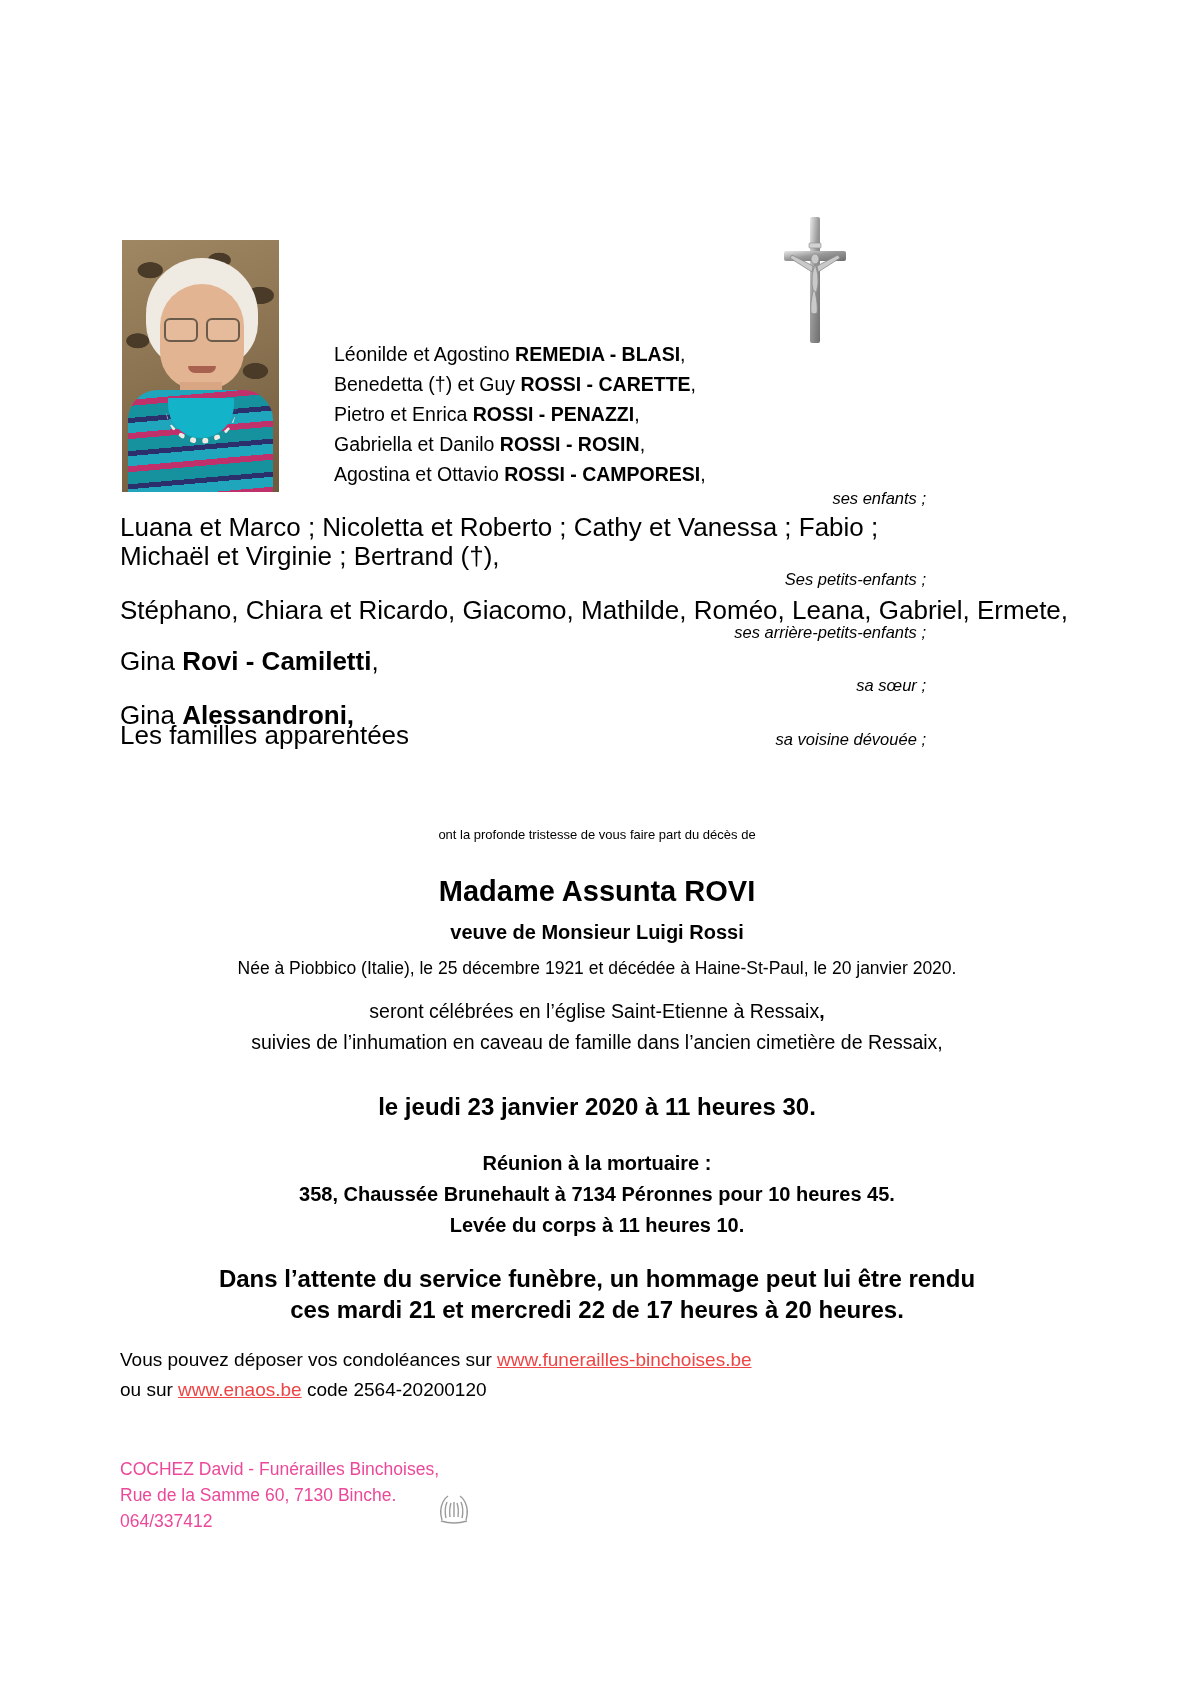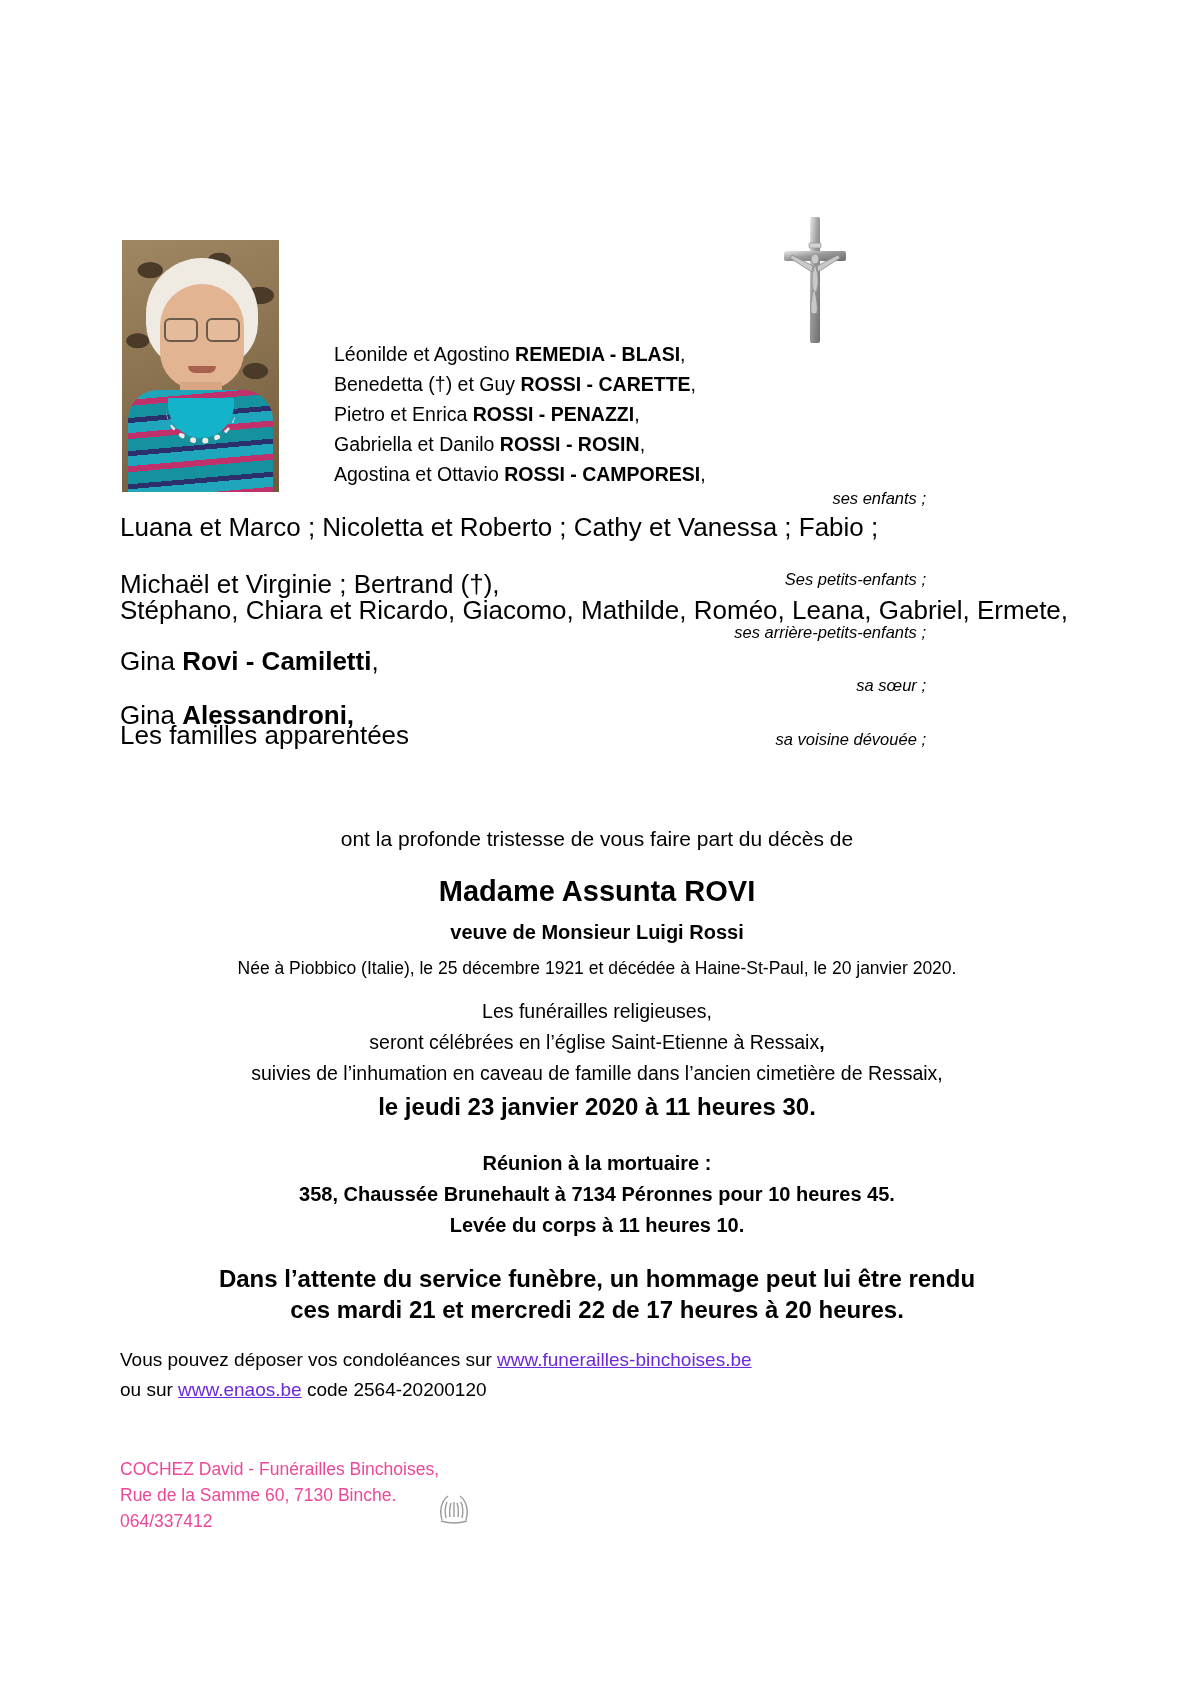--- a/index.html
+++ b/index.html
@@ -161,21 +161,21 @@
 
   .center {
     position: absolute;
     left: 0;
     width: 1194px;
     text-align: center;
   }
 
   .announce {
     top: 827px;
-    font-size: 21px;
+    font-size: 13px;
   }
   .deceased-name {
     top: 875px;
     font-size: 29px;
     font-weight: bold;
   }
   .deceased-spouse {
     top: 921px;
     font-size: 20px;
     font-weight: bold;
@@ -209,21 +209,21 @@
   }
 
   .condol {
     position: absolute;
     left: 120px;
     top: 1345px;
     font-size: 19px;
     line-height: 30px;
   }
   .condol a {
-    color: #6d28d9;
+    color: #ef4444;
     text-align: right;
   }
 
   .footer {
     position: absolute;
     left: 120px;
     top: 1456px;
     font-size: 17.5px;
     line-height: 26px;
     color: #ec4899;
@@ -287,21 +287,21 @@
       <span>Gabriella et Danilo </span><b>ROSSI - ROSIN</b><span>,</span>
     </div>
     <div>
       <span>Agostina et Ottavio </span><b>ROSSI - CAMPORESI</b><span>,</span>
     </div>
   </div>
 
   <div class="rel-note" style="top:489px;">ses enfants ;</div>
 
   <div class="left-line" style="top:512px;">Luana et Marco ; Nicoletta et Roberto ; Cathy et Vanessa ; Fabio ;</div>
-  <div class="left-line" style="top:569px;">Michaël et Virginie ; Bertrand (†),</div>
+  <div class="left-line" style="top:541px;">Michaël et Virginie ; Bertrand (†),</div>
   <div class="rel-note" style="top:570px;">Ses petits-enfants ;</div>
 
   <div class="left-line" style="top:595px;">Stéphano, Chiara et Ricardo, Giacomo, Mathilde, Roméo, Leana, Gabriel, Ermete,</div>
   <div class="rel-note" style="top:623px;">ses arrière-petits-enfants ;</div>
 
   <div class="left-line" style="top:646px;">
     <span>Gina </span><b>Rovi - Camiletti</b><span>,</span>
   </div>
   <div class="rel-note" style="top:676px;">sa sœur ;</div>
 
@@ -311,21 +311,20 @@
   <div class="rel-note" style="top:730px;">sa voisine dévouée ;</div>
 
   <div class="left-line" style="top:720px;">Les familles apparentées</div>
 
   <div class="center announce">ont la profonde tristesse de vous faire part du décès de</div>
   <div class="center deceased-name">Madame Assunta ROVI</div>
   <div class="center deceased-spouse">veuve de Monsieur Luigi Rossi</div>
   <div class="center birth-death">Née à Piobbico (Italie), le 25 décembre 1921 et décédée à Haine-St-Paul, le 20 janvier 2020.</div>
 
   <div class="center funeral">
-    <div>Les funérailles religieuses,</div>
     <div>
       <span>seront célébrées en l’église Saint-Etienne à Ressaix</span><b class="last">,</b>
     </div>
     <div>suivies de l’inhumation en caveau de famille dans l’ancien cimetière de Ressaix,</div>
   </div>
   <div class="center funeral-date">le jeudi 23 janvier 2020 à 11 heures 30.</div>
 
   <div class="center reunion">
     <div>Réunion à la mortuaire :</div>
     <div>358, Chaussée Brunehault à 7134 Péronnes pour 10 heures 45.</div>

